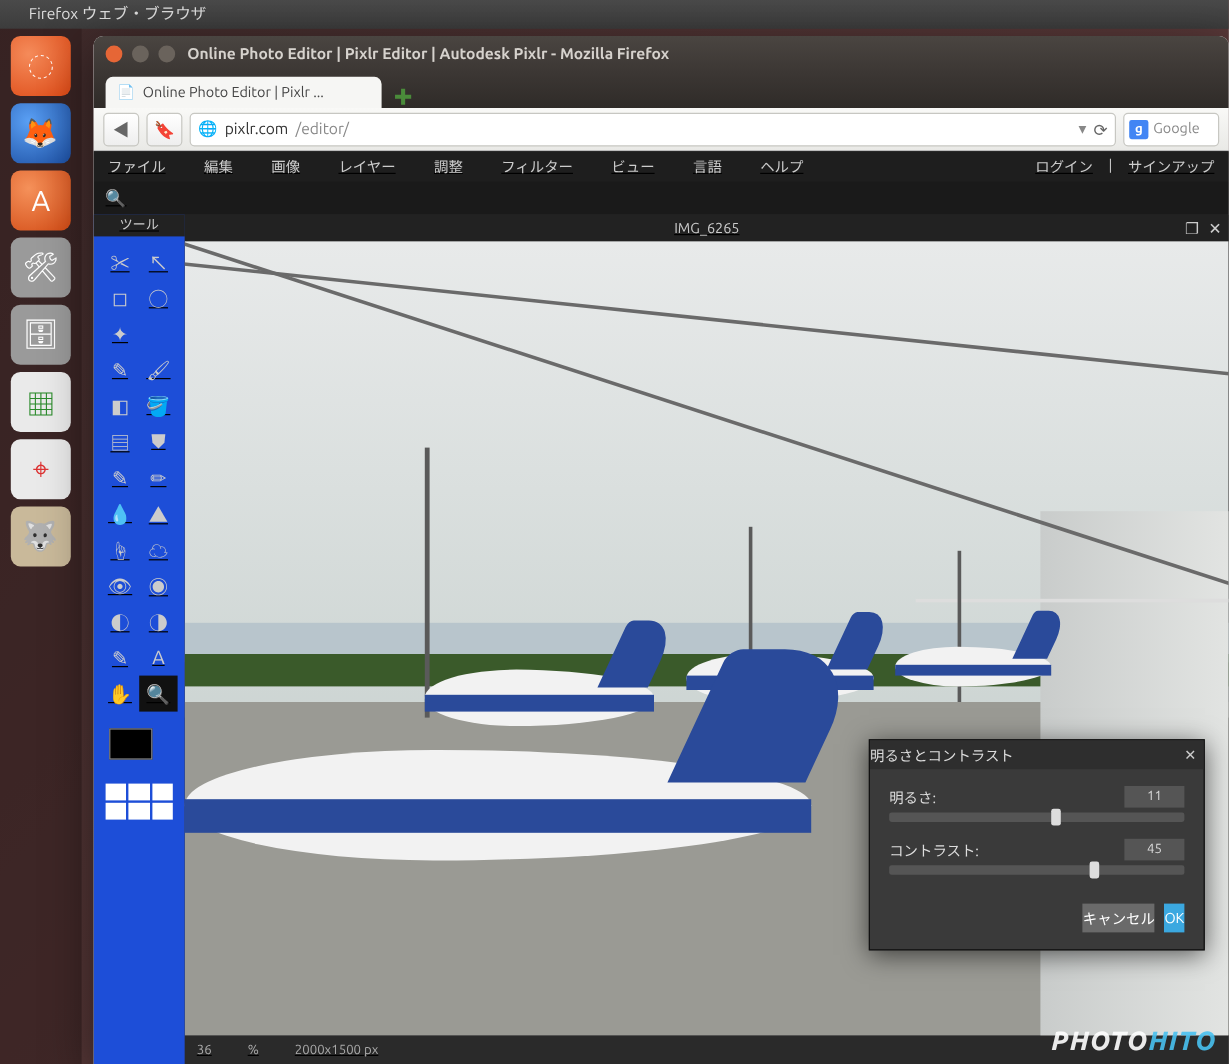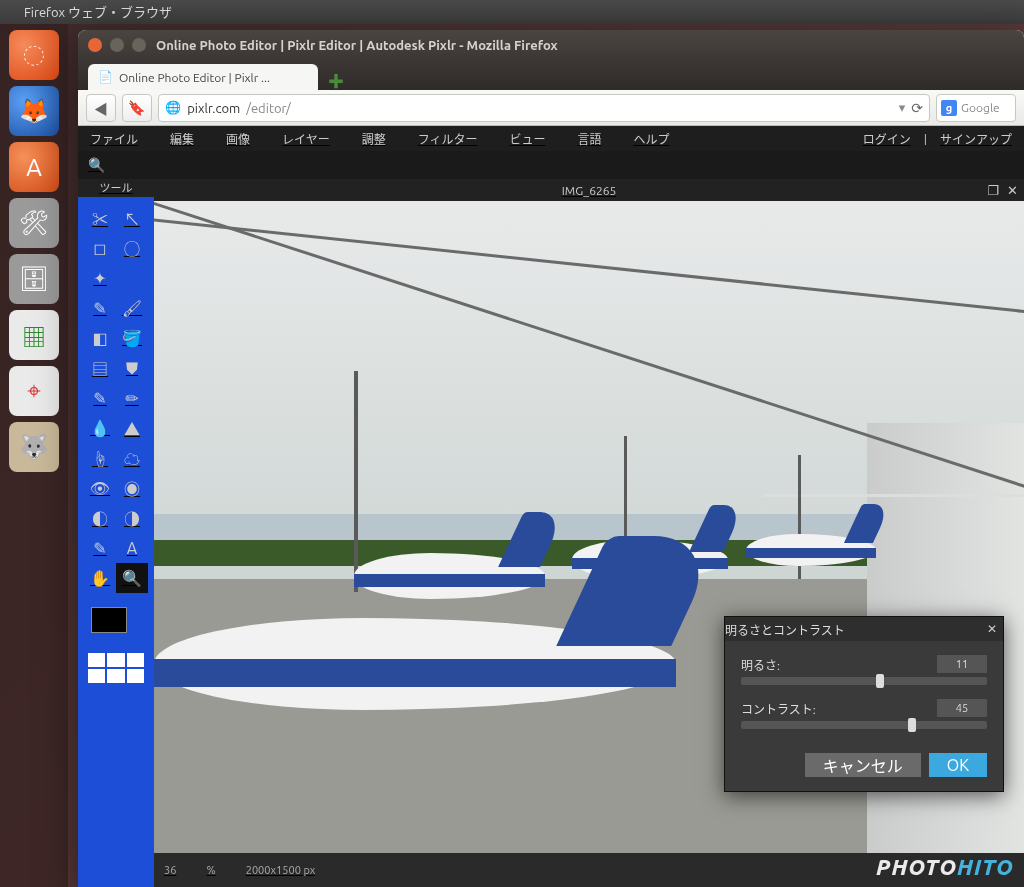--- a/index.html
+++ b/index.html
@@ -65,33 +65,33 @@
 .pl1{left:0;top:64%;width:60%;height:14%;}
 .pl2{left:23%;top:54%;width:22%;height:7%;}
 .pl3{left:48%;top:52%;width:18%;height:6%;}
 .pl4{left:68%;top:51%;width:15%;height:5%;}
 .tail{position:absolute;width:22%;height:120%;right:-4%;top:-90%;background:#2a4a9a;transform:skewX(-25deg);border-radius:10% 60% 0 0;}
 .building{position:absolute;right:0;top:34%;width:18%;height:66%;background:linear-gradient(90deg,#c9cccb,#e2e4e2);}
 .railtop{position:absolute;right:0;top:45%;width:30%;height:3px;background:#ddd;}
 .cable{position:absolute;width:140%;height:3px;background:#6a6a6a;transform-origin:left;left:-5%;}
 .cable.c1{top:2%;transform:rotate(6deg);}
 .cable.c2{top:-2%;transform:rotate(18deg);}
-.cv-status{height:34px;background:#2a2a2a;color:#aaa;font-size:11px;display:flex;align-items:center;padding:0 10px;gap:30px;}
+.cv-status{height:24px;background:#2a2a2a;color:#aaa;font-size:11px;display:flex;align-items:center;padding:0 10px;gap:30px;}
 .dialog{position:absolute;right:20px;bottom:95px;width:280px;background:#3a3a3a;border:1px solid #111;box-shadow:0 4px 20px rgba(0,0,0,.6);}
 .dlg-title{height:24px;background:#2e2e2e;color:#ddd;font-size:12px;display:flex;align-items:center;justify-content:flex-start;position:relative;}
 .dlg-close{position:absolute;right:6px;color:#ccc;font-size:12px;}
 .dlg-body{padding:14px 16px 10px;color:#ddd;font-size:12px;}
 .dlg-row{margin-bottom:14px;}
 .dlg-lblrow{display:flex;align-items:flex-end;margin-bottom:4px;}
 .dlg-lbl{flex:1;}
 .dlg-val{width:50px;height:18px;background:#555;text-align:center;line-height:18px;font-size:11px;}
 .dlg-slider{height:8px;background:#555;position:relative;border-radius:2px;}
 .dlg-thumb{position:absolute;top:-3px;width:8px;height:14px;background:#ddd;border-radius:2px;}
 .dlg-btns{display:flex;justify-content:flex-end;gap:8px;padding:0 16px 14px;}
-.dlg-btn{height:24px;padding:0 18px;font-size:16px;border:none;color:#fff;display:flex;align-items:center;}
+.dlg-btn{height:24px;padding:0 0;font-size:12px;border:none;color:#fff;display:flex;align-items:center;}
 .dlg-btn.cancel{background:#6a6a6a;}
 .dlg-btn.ok{background:#3ba8e0;}
 .watermark{position:absolute;right:10px;bottom:6px;font-family:Arial,sans-serif;font-size:22px;font-style:italic;font-weight:900;letter-spacing:1px;opacity:.9;}
 .watermark .wm1{color:#fff;}
 .watermark .wm2{color:#49c1f0;}
 </style>
 </head>
 <body>
 
 <div class="ubuntu-top">Firefox ウェブ・ブラウザ</div>

